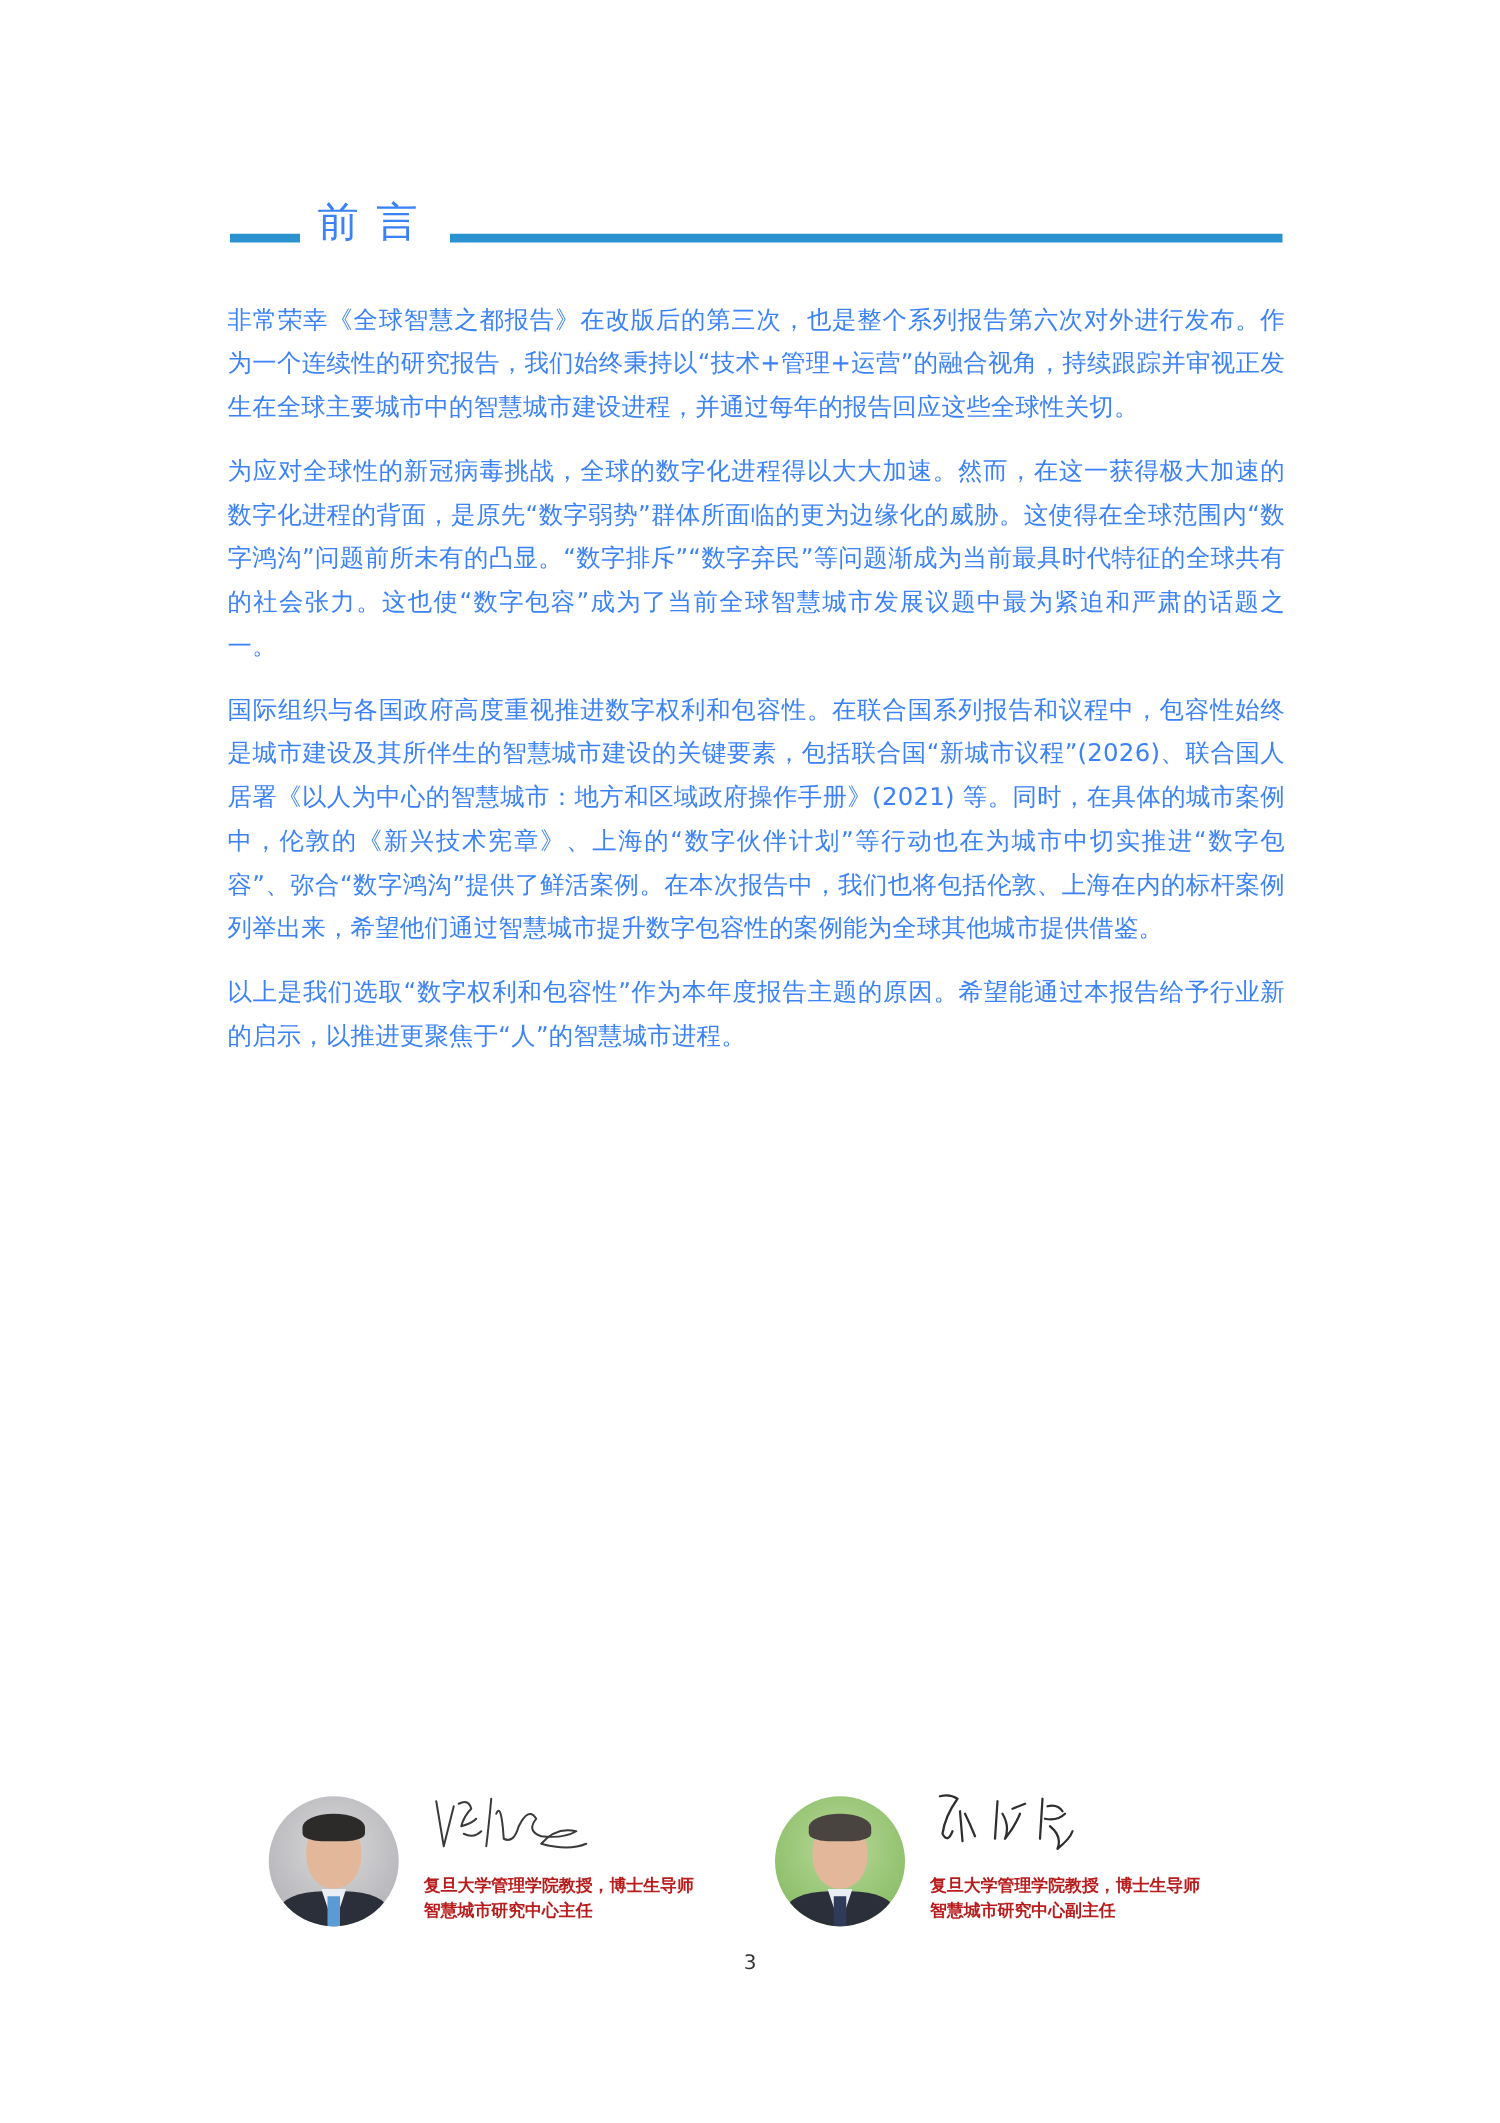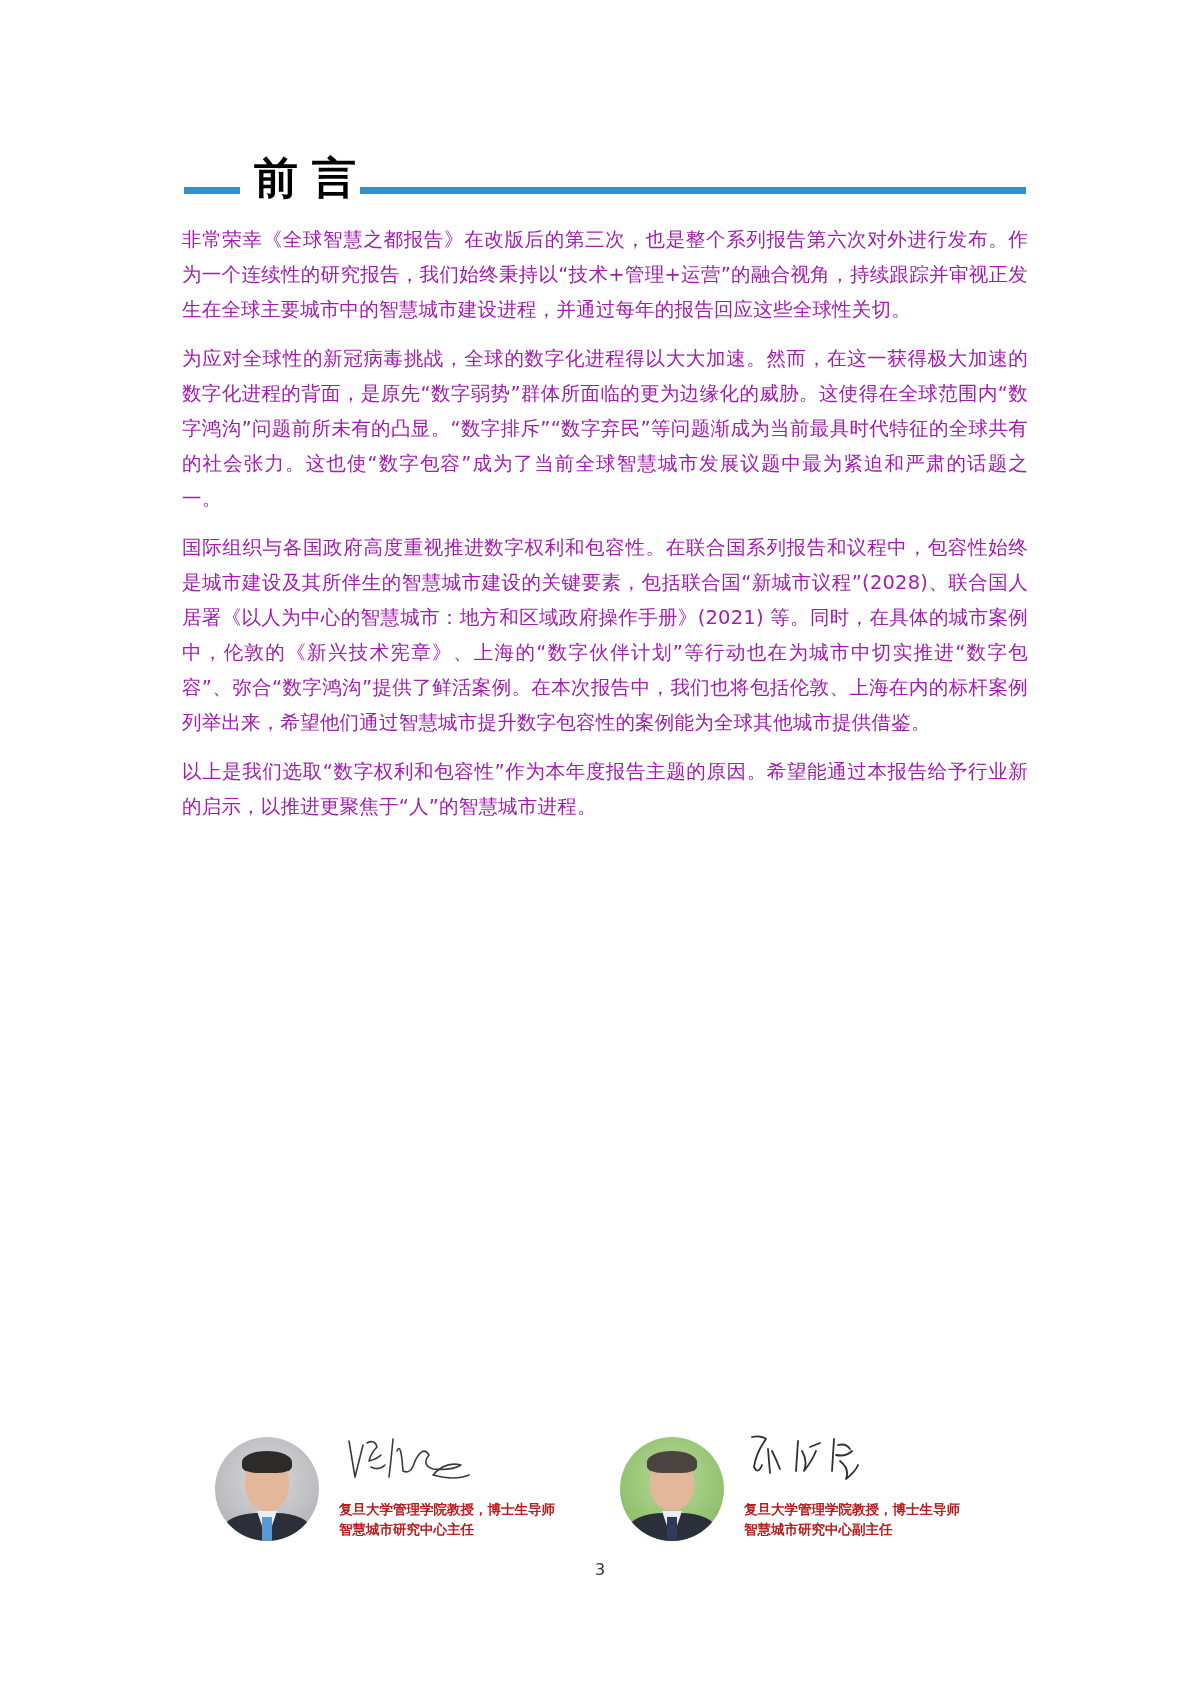--- a/index.html
+++ b/index.html
@@ -1,23 +1,23 @@
 <!DOCTYPE html>
 <html><head>
 <meta charset="utf-8">
 <style>
   html, body { margin: 0; padding: 0; background: #ffffff; }
   body { width: 1200px; height: 1698px; position: relative; overflow: hidden;
          font-family: "DejaVu Sans", "Liberation Sans", sans-serif; color: #2a2a2a; }
   .heading { position: absolute; left: 184px; top: 160px; width: 842px; height: 40px; }
   .heading .bar-left { position: absolute; left: 0; top: 27px; width: 56px; height: 7px; background: #2a92cf; }
-  .heading .title { position: absolute; left: 70px; top: -2px; font-size: 44px; font-weight: bold; color: #000000; letter-spacing: 14px; line-height: 40px; }
+  .heading .title { position: absolute; left: 70px; top: -2px; font-size: 33px; font-weight: normal; color: #3b82f6; letter-spacing: 14px; line-height: 40px; }
   .heading .bar-right { position: absolute; left: 176px; top: 27px; right: 0; height: 7px; background: #2a92cf; }
   .body-text { position: absolute; left: 182px; top: 222px; width: 846px; }
-  .para { font-size: 19.5px; line-height: 35px; margin: 0 0 14px 0; text-align: justify; color: #a21caf; letter-spacing: 0.2px; }
+  .para { font-size: 19.5px; line-height: 35px; margin: 16px 0 14px 0; text-align: justify; color: #3b82f6; letter-spacing: 0.2px; }
   .signers { position: absolute; left: 215px; top: 1425px; width: 820px; height: 130px; }
   .signer { position: absolute; top: 0; height: 130px; }
   .signer.s1 { left: 0; width: 390px; }
   .signer.s2 { left: 405px; width: 415px; }
   .avatar { position: absolute; left: 0; top: 12px; width: 104px; height: 104px; border-radius: 50%; overflow: hidden; }
   .s1 .avatar { background: radial-gradient(circle at 50% 40%, #d9d9db 0%, #b9b9bd 70%, #a8a8ad 100%); }
   .s2 .avatar { background: radial-gradient(circle at 50% 40%, #b9d99a 0%, #8fc06c 70%, #6ea24b 100%); }
   .avatar .face { position: absolute; left: 30px; top: 20px; width: 44px; height: 54px; border-radius: 45% 45% 48% 48%; background: #e2b79a; }
   .avatar .hair { position: absolute; left: 27px; top: 14px; width: 50px; height: 22px; border-radius: 50% 50% 30% 30%; background: #2d2a2a; }
   .s2 .avatar .hair { background: #4a4440; }
@@ -34,21 +34,21 @@
 
 <div class="heading">
   <div class="bar-left"></div>
   <div class="title">前言</div>
   <div class="bar-right"></div>
 </div>
 
 <div class="body-text">
   <p class="para">非常荣幸《全球智慧之都报告》在改版后的第三次，也是整个系列报告第六次对外进行发布。作为一个连续性的研究报告，我们始终秉持以“技术+管理+运营”的融合视角，持续跟踪并审视正发生在全球主要城市中的智慧城市建设进程，并通过每年的报告回应这些全球性关切。</p>
   <p class="para">为应对全球性的新冠病毒挑战，全球的数字化进程得以大大加速。然而，在这一获得极大加速的数字化进程的背面，是原先“数字弱势”群体所面临的更为边缘化的威胁。这使得在全球范围内“数字鸿沟”问题前所未有的凸显。“数字排斥”“数字弃民”等问题渐成为当前最具时代特征的全球共有的社会张力。这也使“数字包容”成为了当前全球智慧城市发展议题中最为紧迫和严肃的话题之一。</p>
-  <p class="para">国际组织与各国政府高度重视推进数字权利和包容性。在联合国系列报告和议程中，包容性始终是城市建设及其所伴生的智慧城市建设的关键要素，包括联合国“新城市议程”(2028)、联合国人居署《以人为中心的智慧城市：地方和区域政府操作手册》(2021) 等。同时，在具体的城市案例中，伦敦的《新兴技术宪章》、上海的“数字伙伴计划”等行动也在为城市中切实推进“数字包容”、弥合“数字鸿沟”提供了鲜活案例。在本次报告中，我们也将包括伦敦、上海在内的标杆案例列举出来，希望他们通过智慧城市提升数字包容性的案例能为全球其他城市提供借鉴。</p>
+  <p class="para">国际组织与各国政府高度重视推进数字权利和包容性。在联合国系列报告和议程中，包容性始终是城市建设及其所伴生的智慧城市建设的关键要素，包括联合国“新城市议程”(2026)、联合国人居署《以人为中心的智慧城市：地方和区域政府操作手册》(2021) 等。同时，在具体的城市案例中，伦敦的《新兴技术宪章》、上海的“数字伙伴计划”等行动也在为城市中切实推进“数字包容”、弥合“数字鸿沟”提供了鲜活案例。在本次报告中，我们也将包括伦敦、上海在内的标杆案例列举出来，希望他们通过智慧城市提升数字包容性的案例能为全球其他城市提供借鉴。</p>
   <p class="para">以上是我们选取“数字权利和包容性”作为本年度报告主题的原因。希望能通过本报告给予行业新的启示，以推进更聚焦于“人”的智慧城市进程。</p>
 </div>
 
 <div class="signers">
   <div class="signer s1">
     <div class="avatar">
       <div class="suit"></div>
       <div class="shirt"></div>
       <div class="tie"></div>
       <div class="face"></div>

